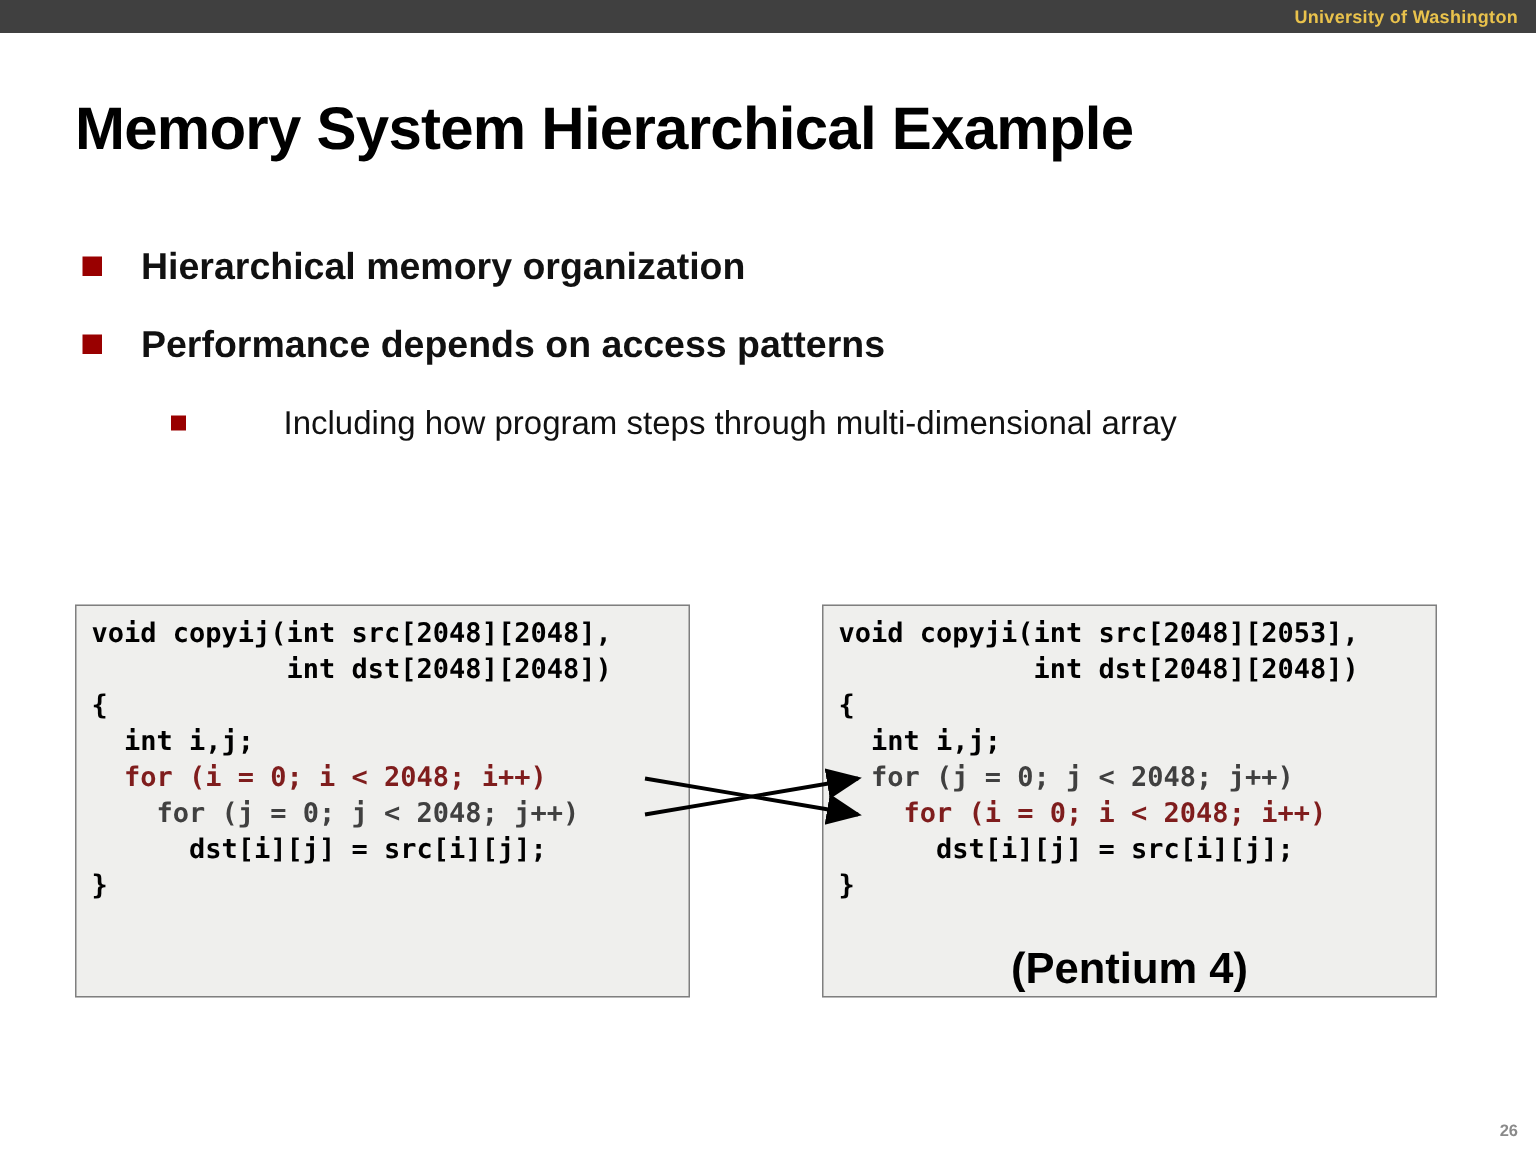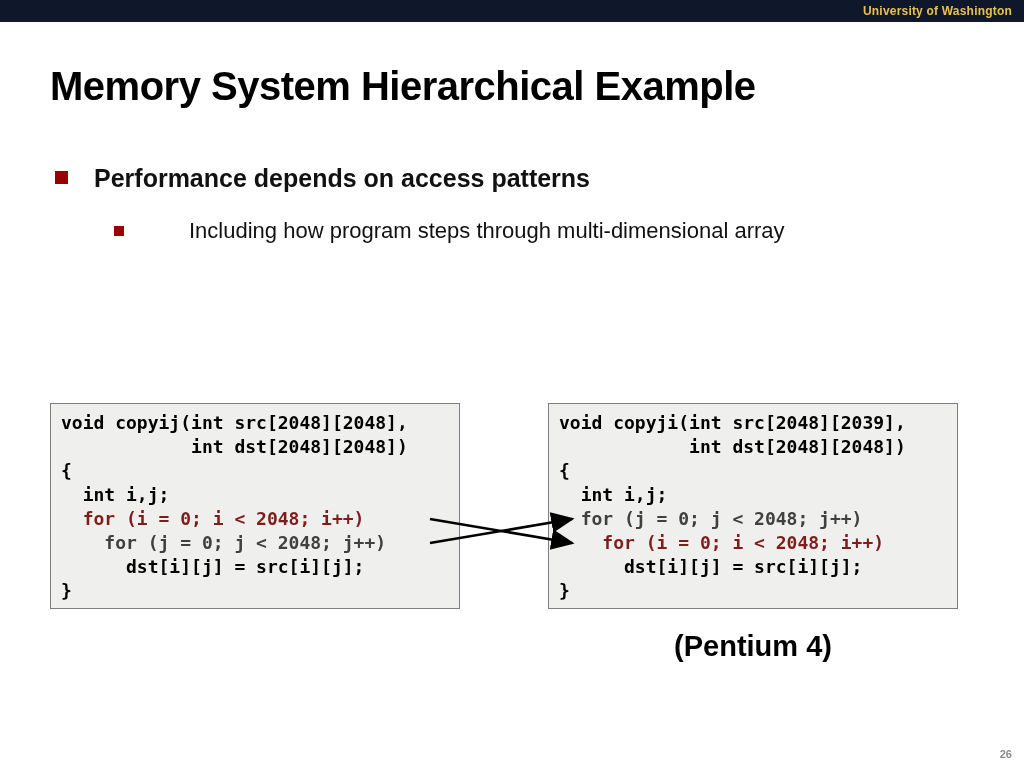--- a/index.html
+++ b/index.html
@@ -2,42 +2,42 @@
 <html><head>
 <meta charset="utf-8">
 <style>
   html,body{margin:0;padding:0;}
   body{
     width:1024px;height:768px;position:relative;overflow:hidden;
     background:#ffffff;font-family:"Liberation Sans",sans-serif;color:#000;
   }
   .topbar{
     position:absolute;top:0;left:0;width:1024px;height:22px;
-    background:#0f172a;display:flex;align-items:center;justify-content:flex-end;
+    background:#404040;display:flex;align-items:center;justify-content:flex-end;
   }
   .topbar .inst{
     color:#e9c24c;font-size:12px;font-weight:bold;padding-right:12px;letter-spacing:.2px;
   }
   .title{
     position:absolute;left:50px;top:64px;margin:0;
     font-size:40px;font-weight:bold;letter-spacing:-0.5px;color:#000;
   }
   .bullets{position:absolute;left:52px;top:162px;right:40px;}
   .bullet-row{display:flex;align-items:flex-start;margin-bottom:19px;}
   .bullet-row .sq{
     width:13px;height:13px;background:#990000;flex:0 0 13px;margin:9px 26px 0 3px;
   }
   .bullet-row .btext{font-size:25px;font-weight:bold;line-height:1.3;color:#111;}
   .bullet-sub{display:flex;align-items:flex-start;margin:22px 0 0 62px;gap:48px;}
   .bullet-sub .sq2{
     width:10px;height:10px;background:#990000;flex:0 0 10px;margin:9px 17px 0 0;
   }
   .bullet-sub .btext{font-size:22px;font-weight:normal;line-height:1.25;color:#111;}
   .codebox{
-    position:absolute;top:403px;width:410px;height:206px;box-sizing:border-box;
+    position:absolute;top:403px;width:410px;height:262px;box-sizing:border-box;
     background:#efefed;border:1px solid #7f7f7f;padding:7px 10px;
   }
   .codebox.left{left:50px;}
   .codebox.right{left:548px;}
   .cl{
     margin:0;font-family:"DejaVu Sans Mono","Liberation Mono",monospace;
     font-size:18px;font-weight:bold;line-height:24px;white-space:pre;color:#000;
   }
   .cl[data-tone="loop_i"]{color:#7f1d1d;}
   .cl[data-tone="loop_j"]{color:#404040;}
@@ -55,41 +55,45 @@
 
 <header class="topbar">
   <span class="inst">University of Washington</span>
 </header>
 
 <h1 class="title">Memory System Hierarchical Example</h1>
 
 <div class="bullets">
   <div class="bullet-row">
     <span class="sq"></span>
+    <span class="btext">Hierarchical memory organization</span>
+  </div>
+  <div class="bullet-row">
+    <span class="sq"></span>
     <span class="btext">Performance depends on access patterns</span>
   </div>
   <div class="bullet-sub">
     <span class="sq2"></span>
     <span class="btext">Including how program steps through multi-dimensional array</span>
   </div>
 </div>
 
 <div class="codebox left">
   <pre class="cl" data-tone="plain">void copyij(int src[2048][2048],</pre>
   <pre class="cl" data-tone="plain">            int dst[2048][2048])</pre>
   <pre class="cl" data-tone="plain">{</pre>
   <pre class="cl" data-tone="plain">  int i,j;</pre>
   <pre class="cl" data-tone="loop_i">  for (i = 0; i &lt; 2048; i++)</pre>
   <pre class="cl" data-tone="loop_j">    for (j = 0; j &lt; 2048; j++)</pre>
   <pre class="cl" data-tone="plain">      dst[i][j] = src[i][j];</pre>
   <pre class="cl" data-tone="plain">}</pre>
 </div>
 
 <div class="codebox right">
-  <pre class="cl" data-tone="plain">void copyji(int src[2048][2039],</pre>
+  <pre class="cl" data-tone="plain">void copyji(int src[2048][2053],</pre>
   <pre class="cl" data-tone="plain">            int dst[2048][2048])</pre>
   <pre class="cl" data-tone="plain">{</pre>
   <pre class="cl" data-tone="plain">  int i,j;</pre>
   <pre class="cl" data-tone="loop_j">  for (j = 0; j &lt; 2048; j++)</pre>
   <pre class="cl" data-tone="loop_i">    for (i = 0; i &lt; 2048; i++)</pre>
   <pre class="cl" data-tone="plain">      dst[i][j] = src[i][j];</pre>
   <pre class="cl" data-tone="plain">}</pre>
 </div>
 
 <svg class="arrows" viewBox="0 0 165 50" aria-hidden="true">

